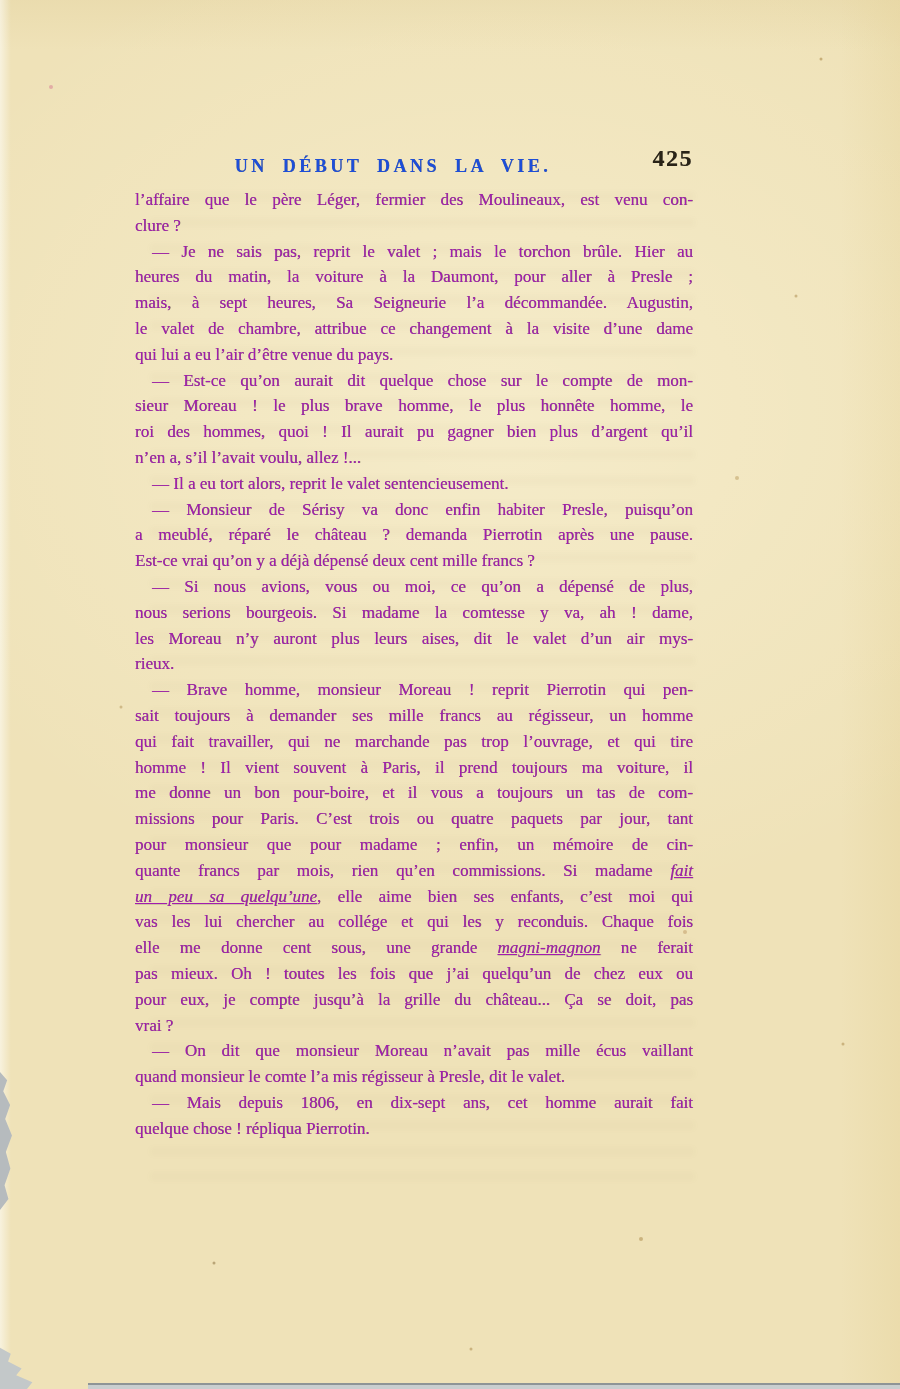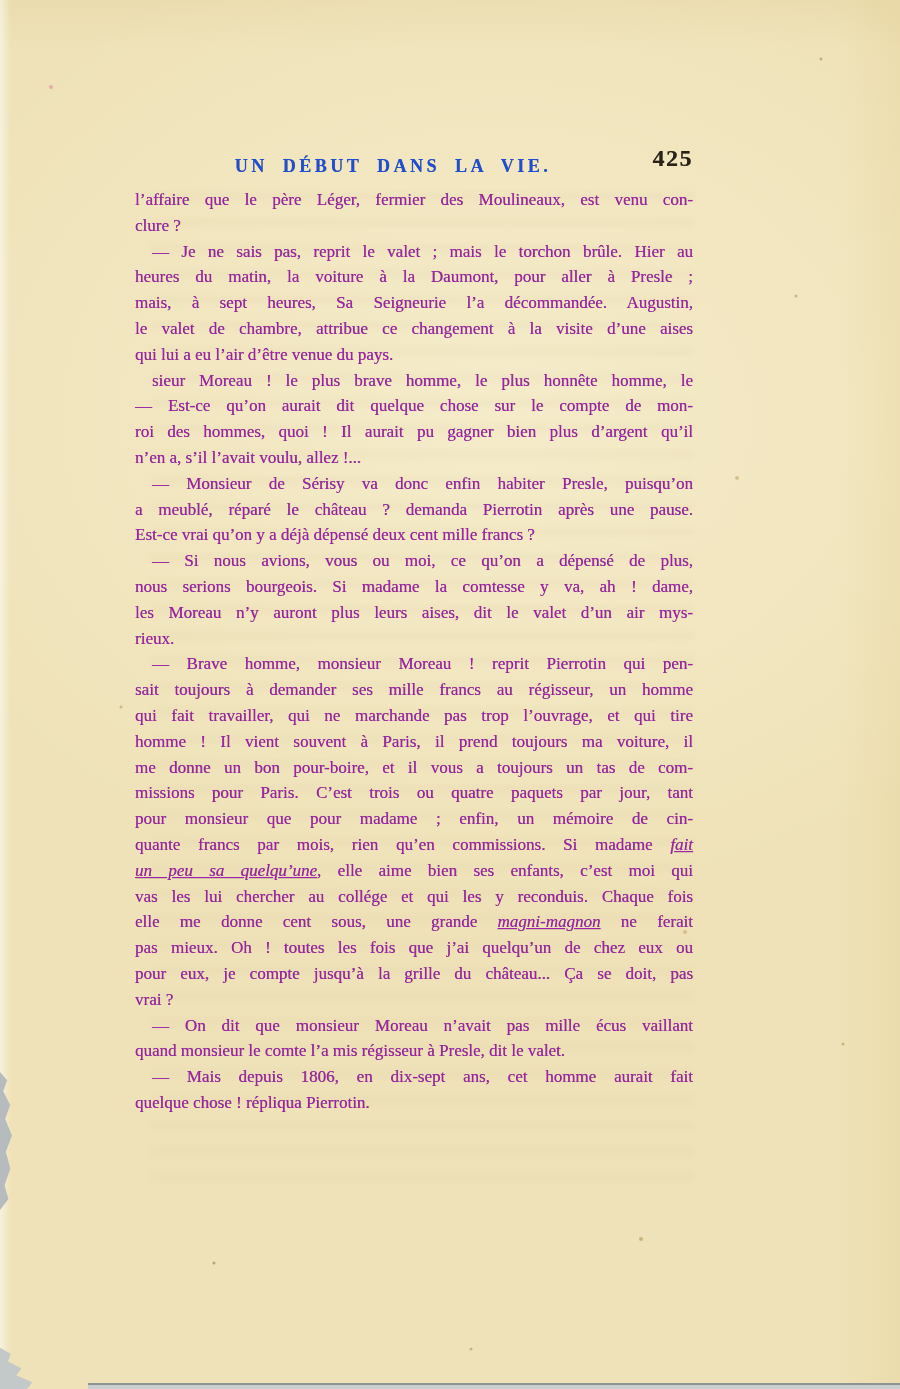--- a/index.html
+++ b/index.html
@@ -90,28 +90,31 @@
 
 <div class="text-block">
     <div class="para">
       <div class="line"><span>l’affaire que le père Léger, fermier des Moulineaux, est venu con-</span></div>
       <div class="line last"><span>clure ?</span></div>
     </div>
     <div class="para indent">
       <div class="line"><span>— Je ne sais pas, reprit le valet ; mais le torchon brûle. Hier au</span></div>
       <div class="line"><span>heures du matin, la voiture à la Daumont, pour aller à Presle ;</span></div>
       <div class="line"><span>mais, à sept heures, Sa Seigneurie l’a décommandée. Augustin,</span></div>
-      <div class="line"><span>le valet de chambre, attribue ce changement à la visite d’une aises</span></div>
+      <div class="line"><span>le valet de chambre, attribue ce changement à la visite d’une dame</span></div>
       <div class="line last"><span>qui lui a eu l’air d’être venue du pays.</span></div>
     </div>
     <div class="para indent">
+      <div class="line"><span>— Est-ce qu’on aurait dit quelque chose sur le compte de mon-</span></div>
       <div class="line"><span>sieur Moreau ! le plus brave homme, le plus honnête homme, le</span></div>
-      <div class="line"><span>— Est-ce qu’on aurait dit quelque chose sur le compte de mon-</span></div>
       <div class="line"><span>roi des hommes, quoi ! Il aurait pu gagner bien plus d’argent qu’il</span></div>
       <div class="line last"><span>n’en a, s’il l’avait voulu, allez !...</span></div>
+    </div>
+    <div class="para indent">
+      <div class="line last"><span>— Il a eu tort alors, reprit le valet sentencieusement.</span></div>
     </div>
     <div class="para indent">
       <div class="line"><span>— Monsieur de Sérisy va donc enfin habiter Presle, puisqu’on</span></div>
       <div class="line"><span>a meublé, réparé le château ? demanda Pierrotin après une pause.</span></div>
       <div class="line last"><span>Est-ce vrai qu’on y a déjà dépensé deux cent mille francs ?</span></div>
     </div>
     <div class="para indent">
       <div class="line"><span>— Si nous avions, vous ou moi, ce qu’on a dépensé de plus,</span></div>
       <div class="line"><span>nous serions bourgeois. Si madame la comtesse y va, ah ! dame,</span></div>
       <div class="line"><span>les Moreau n’y auront plus leurs aises, dit le valet d’un air mys-</span></div>

